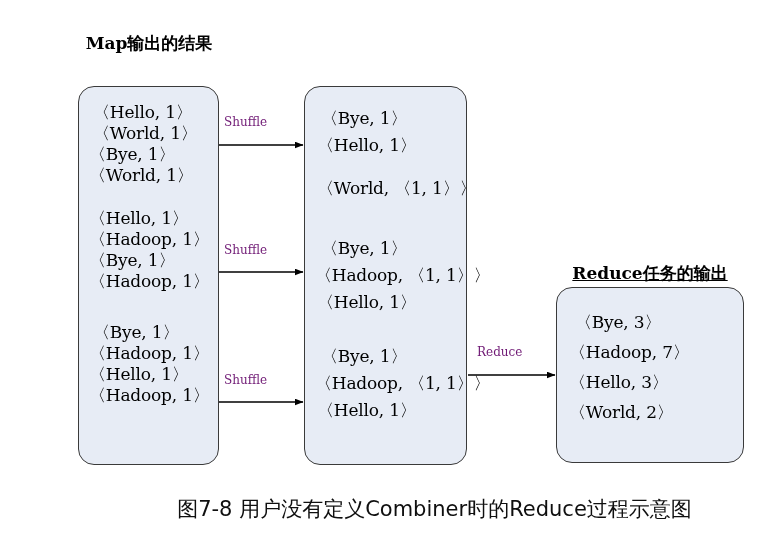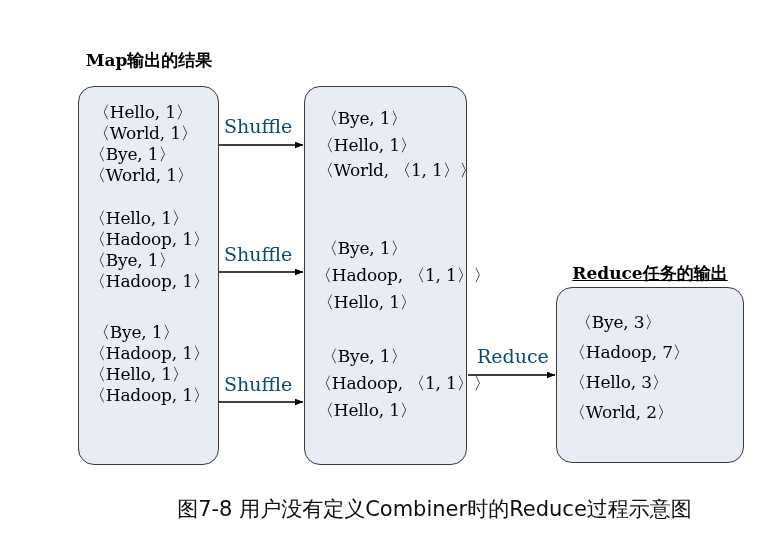--- a/index.html
+++ b/index.html
@@ -47,23 +47,23 @@
     font-weight: bold;
     font-size: 17px;
     white-space: nowrap;
     text-align: center;
     color: #000;
   }
 
   .arrow-label {
     position: absolute;
     font-family: "DejaVu Serif", "Liberation Serif", serif;
-    font-size: 19px;
+    font-size: 12px;
     white-space: nowrap;
-    color: #0c4a6e;
+    color: #701a75;
   }
 
   .caption {
     position: absolute;
     left: 0;
     width: 773px;
     text-align: center;
     font-family: "DejaVu Sans", "Liberation Sans", sans-serif;
     font-size: 21px;
     color: #0f0f0f;
@@ -76,21 +76,21 @@
     width: 773px;
     height: 548px;
     pointer-events: none;
   }
 </style>
 </head>
 <body>
 
 <div id="canvas">
 
-  <div class="title" style="left:78px; top:49px; width:142px;">Map输出的结果</div>
+  <div class="title" style="left:78px; top:32px; width:142px;">Map输出的结果</div>
 
 
   <div class="title" style="left:556px; top:262px; width:188px;text-decoration:underline;">Reduce任务的输出</div>
 
   <div class="box" style="left:78px; top:86px; width:141px; height:379px;">
 
     <div class="kv" style="left:14px; top:14px;">〈Hello, 1〉</div>
     <div class="kv" style="left:14px; top:35px;">〈World, 1〉</div>
     <div class="kv" style="left:10px; top:56px;">〈Bye, 1〉</div>
     <div class="kv" style="left:10px; top:77px;">〈World, 1〉</div>
@@ -103,21 +103,21 @@
     <div class="kv" style="left:14px; top:234px;">〈Bye, 1〉</div>
     <div class="kv" style="left:10px; top:255px;">〈Hadoop, 1〉</div>
     <div class="kv" style="left:10px; top:276px;">〈Hello, 1〉</div>
     <div class="kv" style="left:10px; top:297px;">〈Hadoop, 1〉</div>
   </div>
 
   <div class="box" style="left:304px; top:86px; width:163px; height:379px;">
 
     <div class="kv" style="left:16px; top:20px;">〈Bye, 1〉</div>
     <div class="kv" style="left:12px; top:47px;">〈Hello, 1〉</div>
-    <div class="kv" style="left:12px; top:72px;">〈World, 〈1, 1〉〉</div>
+    <div class="kv" style="left:12px; top:90px;">〈World, 〈1, 1〉〉</div>
 
     <div class="kv" style="left:16px; top:150px;">〈Bye, 1〉</div>
     <div class="kv" style="left:10px; top:177px;">〈Hadoop, 〈1, 1〉〉</div>
     <div class="kv" style="left:12px; top:204px;">〈Hello, 1〉</div>
 
     <div class="kv" style="left:16px; top:258px;">〈Bye, 1〉</div>
     <div class="kv" style="left:10px; top:285px;">〈Hadoop, 〈1, 1〉〉</div>
     <div class="kv" style="left:12px; top:312px;">〈Hello, 1〉</div>
   </div>
 

